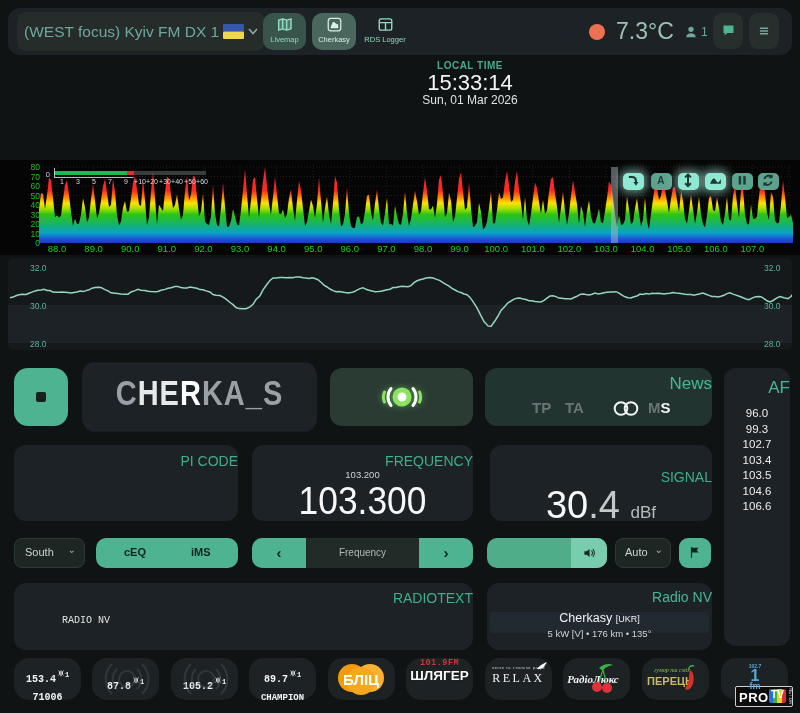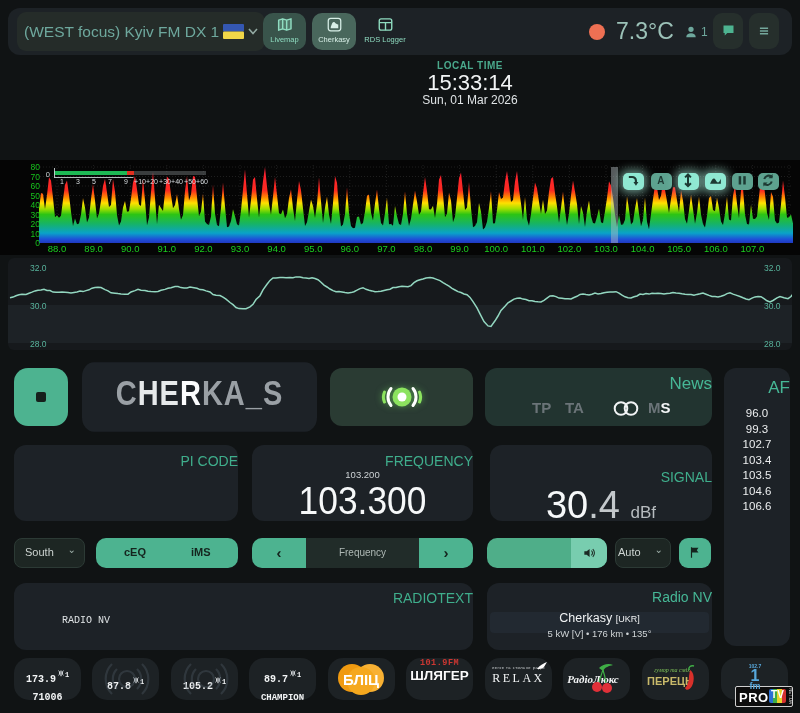--- a/index.html
+++ b/index.html
@@ -281,42 +281,42 @@
 </div>
 <div class="greenbtn" style="left:487px;top:538px;width:120px;height:30px;border-radius:10px;background:#4fae89">
  <div style="position:absolute;right:0;top:0;width:36px;height:30px;background:#78cdaf;border-radius:0 10px 10px 0">
   <svg width="14" height="14" viewBox="0 0 24 24" style="margin:8px 0 0 11px">
         <path fill="#1c2a24" d="M4 9v6h4l5 4V5L8 9H4z"></path>
         <path d="M16 8a5 5 0 0 1 0 8M18.5 5.5a9 9 0 0 1 0 13" stroke="#1c2a24" stroke-width="1.8" fill="none"></path>
       </svg>
  </div>
 </div>
 <div class="abs" style="left:615px;top:538px;width:56px;height:30px;background:#1d2623;border-radius:8px;border:1px solid #2c3a35">
- <span style="position:absolute;left:2px;top:7px;font-size:11px;color:#cdd4d1">Auto</span>
+ <span style="position:absolute;left:9px;top:7px;font-size:11px;color:#cdd4d1">Auto</span>
  <span style="position:absolute;right:7px;top:5px;font-size:10px;color:#9fb0aa">⌄</span>
 </div>
 <div class="greenbtn" style="left:679px;top:538px;width:32px;height:30px;border-radius:9px">
  <svg width="14" height="15" viewBox="0 0 24 24" style="margin:7px 0 0 9px">
       <path fill="#15241e" d="M5 3h2v18H5zM7 4h11l-3 4 3 4H7z"></path>
     </svg>
 </div>
 
 <div class="panel" style="left:14px;top:583px;width:459px;height:67px">
  <div class="hdr" style="margin-top:7px;font-size:14px">RADIOTEXT</div>
  <div style="margin:9px 0 0 48px;font-family:'Liberation Mono',monospace;font-size:10px;color:#dfe3e5">RADIO NV</div>
 </div>
 <div class="panel" style="left:487px;top:583px;width:225px;height:67px">
  <div style="position:absolute;left:3px;top:29px;width:219px;height:21px;background:#222931;border-radius:4px;z-index:0"></div>
  <div class="hdr" style="margin-top:6px;font-size:14px;color:#46b796">Radio NV</div>
  <div style="text-align:center;margin-top:6px;font-size:12.5px;color:#f0f2f3;position:relative">Cherkasy <span style="font-size:9px">[UKR]</span></div>
  <div style="text-align:center;margin-top:3px;font-size:9.5px;color:#cfd4d6;position:relative">5 kW [V] • 176 km • 135°</div>
 </div>
 
 <div class="abs" style="left:14px;top:658px;width:67px;height:42px;background:#1d2225;border-radius:15px;overflow:hidden">
-    <div style="text-align:center;margin-top:8px;line-height:11px"><span style="font-family:'Liberation Mono',monospace;font-size:10px;font-weight:bold;color:#f2f4f5">173.9</span><span style="vertical-align:5px;margin-left:1px"><svg width="8" height="8" viewBox="0 0 10 10">
+    <div style="text-align:center;margin-top:8px;line-height:11px"><span style="font-family:'Liberation Mono',monospace;font-size:10px;font-weight:bold;color:#f2f4f5">153.4</span><span style="vertical-align:5px;margin-left:1px"><svg width="8" height="8" viewBox="0 0 10 10">
           <path d="M2 2 a4 4 0 0 1 0 6 M8 2 a4 4 0 0 0 0 6" stroke="#e8ecef" stroke-width="1.2" fill="none"></path>
           <rect x="4.3" y="2" width="1.4" height="7" fill="#e8ecef"></rect>
         </svg><span style="font-family:'Liberation Mono',monospace;font-size:7px;font-weight:bold;color:#f2f4f5">1</span></span></div>
     <div style="text-align:center;margin-top:4px;line-height:11px"><span style="font-family:'Liberation Mono',monospace;font-size:10px;font-weight:bold;color:#f2f4f5">71006</span></div>
   </div>
 <div class="abs" style="left:92px;top:658px;width:67px;height:42px;background:#1d2225;border-radius:15px;overflow:hidden">
     <svg width="56" height="42" viewBox="0 0 56 42" style="position:absolute;left:7px;top:0;opacity:0.35">
       <g stroke="#55606a" stroke-width="2.2" fill="none">
         <circle cx="28" cy="21" r="8"></circle>
         <path d="M18 11 a14 14 0 0 0 0 20 M38 11 a14 14 0 0 1 0 20"></path>

